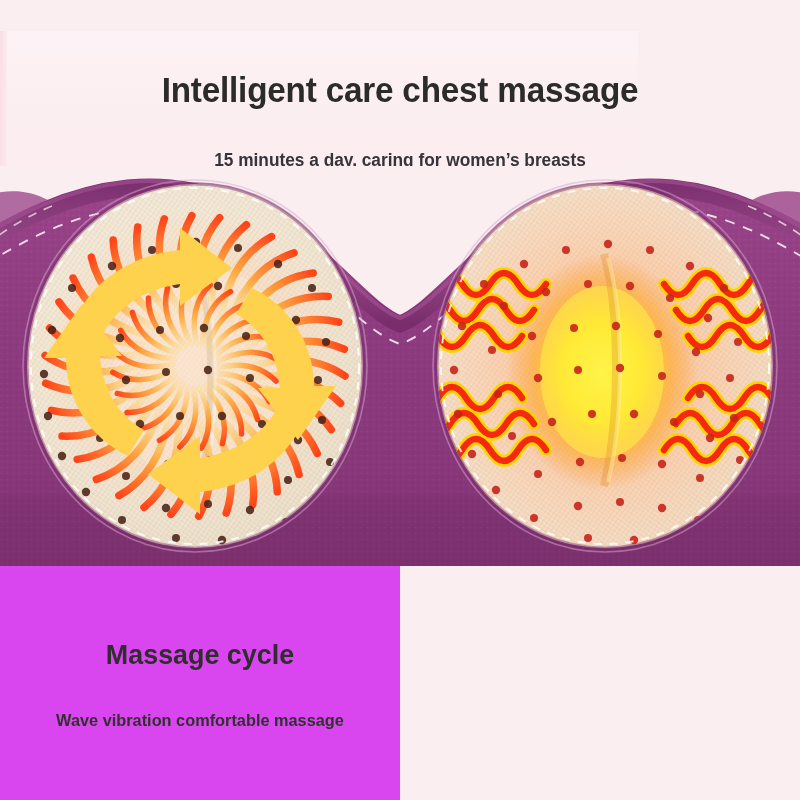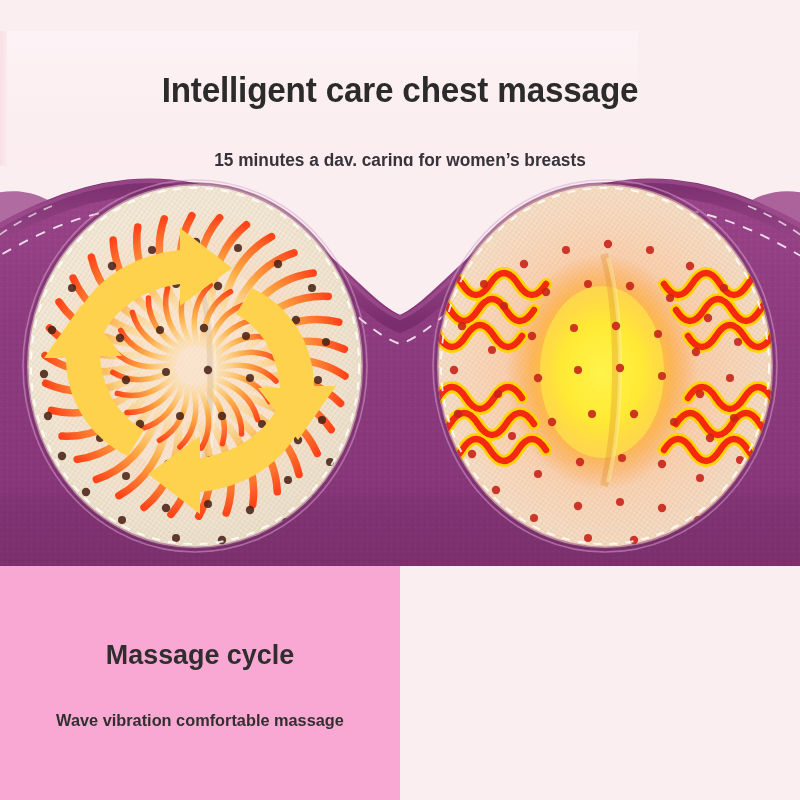--- a/index.html
+++ b/index.html
@@ -39,21 +39,21 @@
     position:absolute;left:0;top:166px;width:800px;height:400px;overflow:hidden;
     background:#fbeef1;
   }
   .photo svg{display:block;width:800px;height:400px;}
 
   
   .panels{
     position:absolute;left:0;top:566px;width:800px;height:234px;display:flex;
   }
   .panel{position:relative;height:234px;overflow:hidden;}
-  .panel-left{width:400px;background:#f9a8d4;}
+  .panel-left{width:400px;background:#d946ef;}
   .panel-right{width:400px;background:#fb0a57;}
   .panel-right:after{
     content:"";position:absolute;left:0;bottom:0;width:400px;height:60px;
     background:linear-gradient(180deg,rgba(251,10,87,0) 0%,rgba(228,8,78,0.55) 100%);
     pointer-events:none;
   }
   .pl-title{
     position:absolute;left:0;top:73px;width:400px;text-align:center;
     font-size:28px;font-weight:700;color:#2f2d2e;white-space:nowrap;
     transform:scaleX(0.96);

